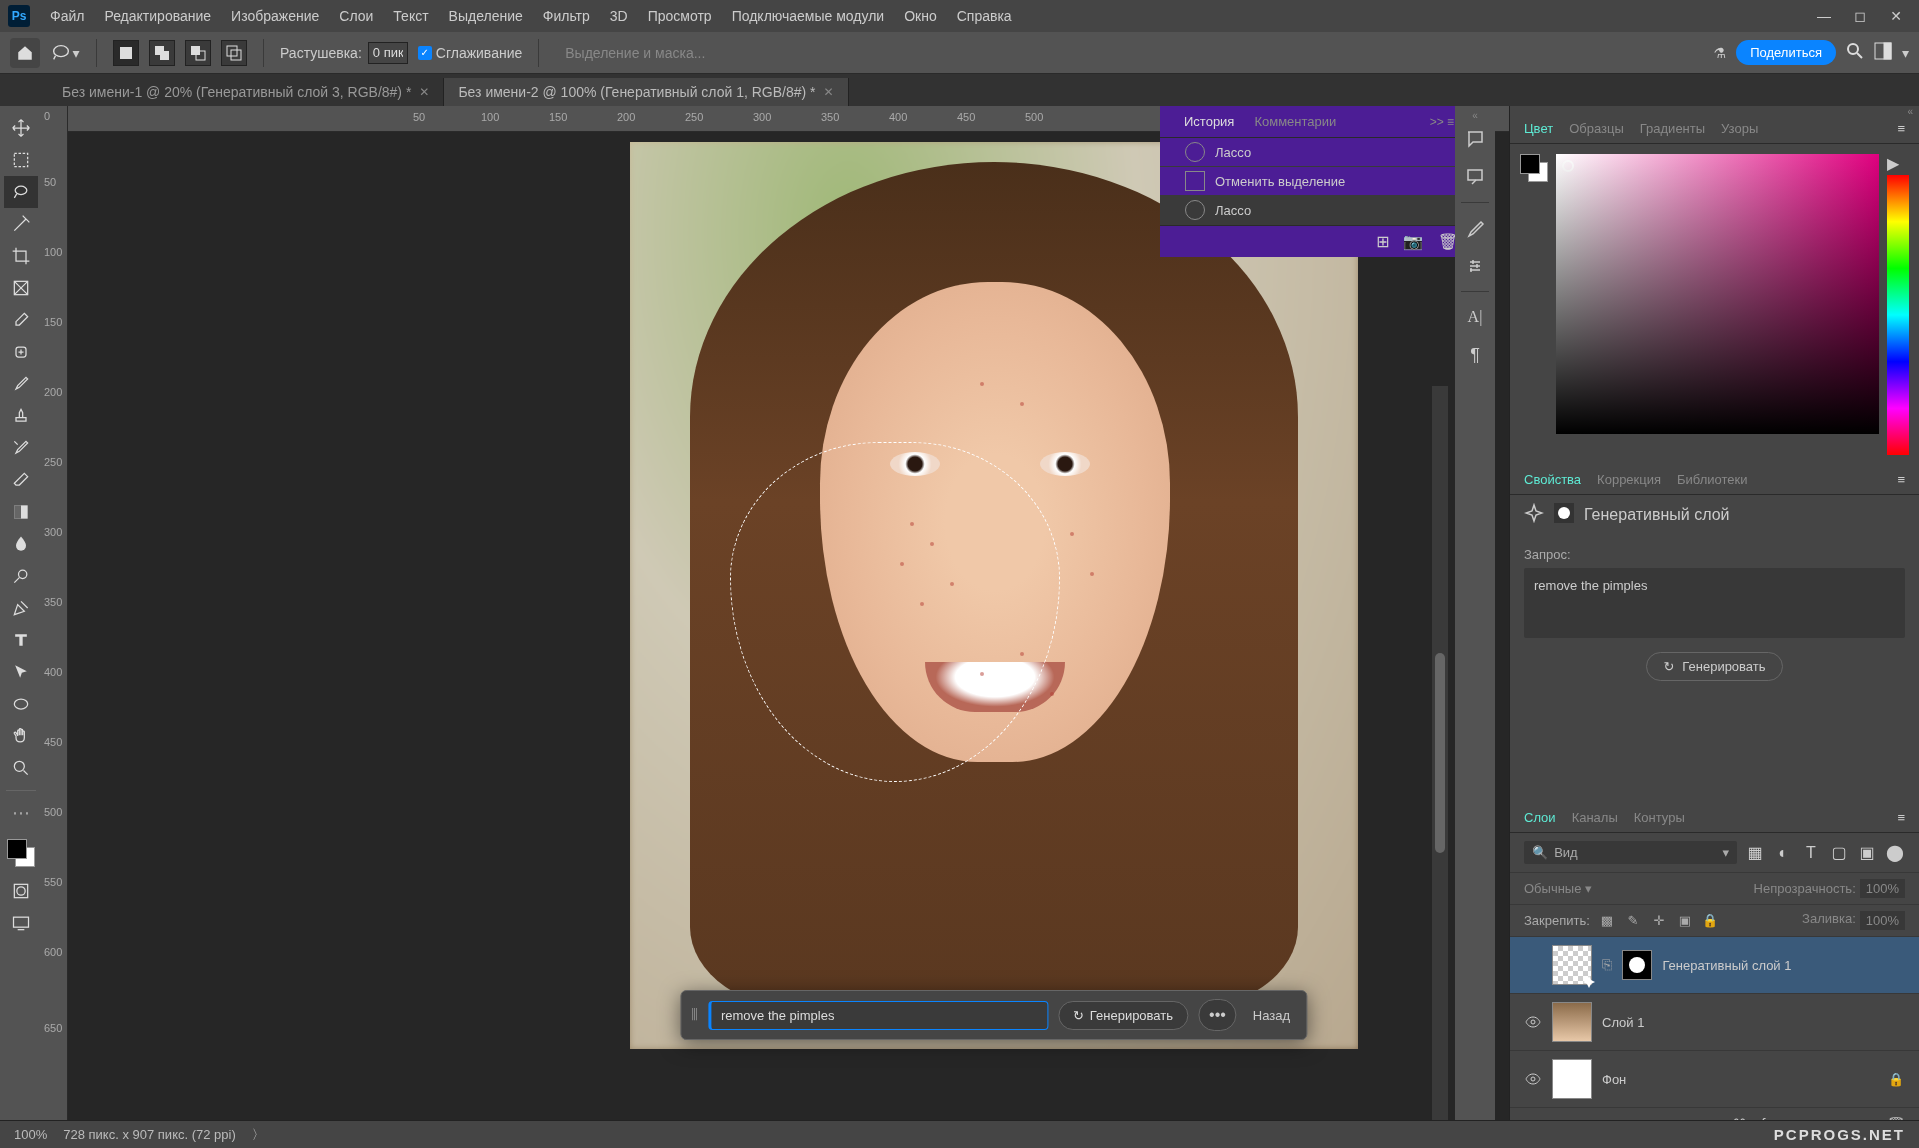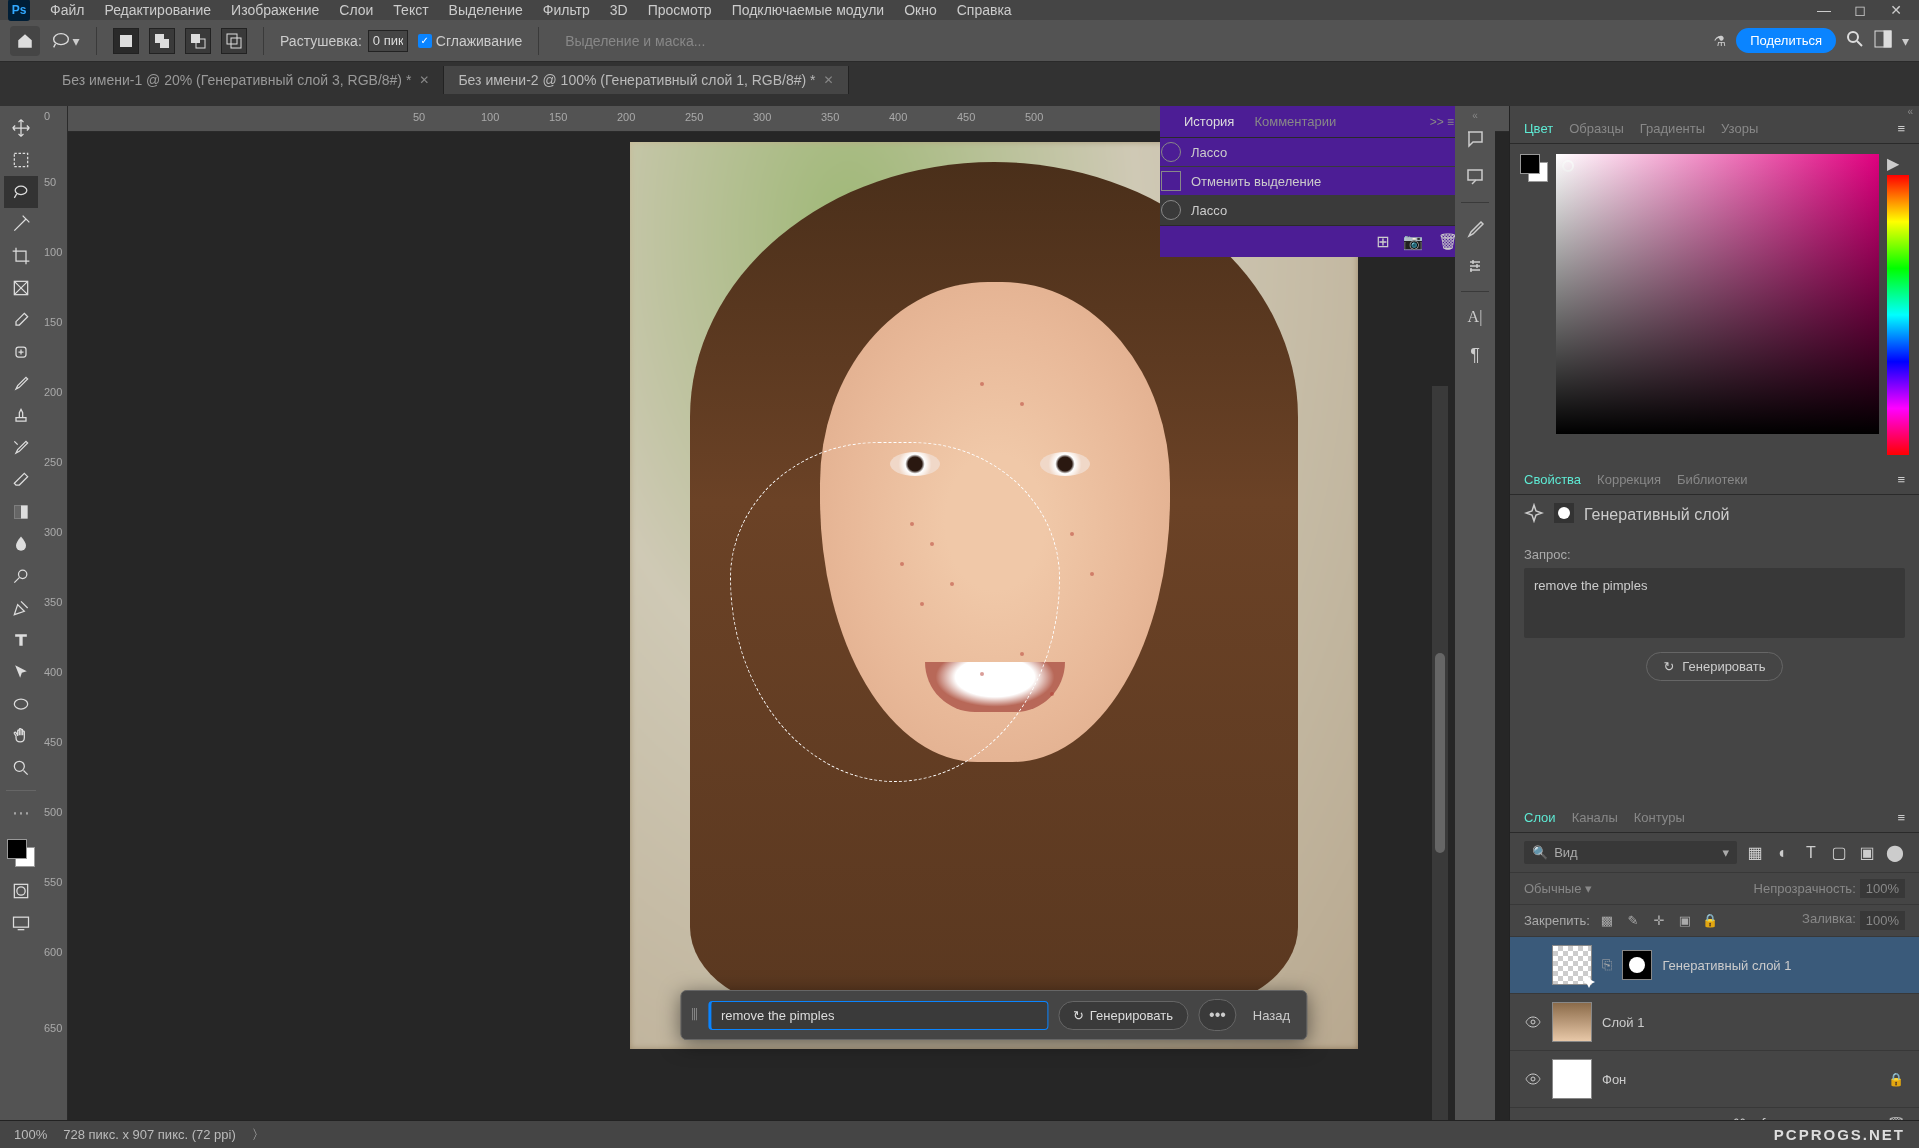--- a/index.html
+++ b/index.html
@@ -1,17 +1,17 @@
 <!DOCTYPE html>
 <html><head>
 <meta charset="utf-8">
 <style>
 * { margin:0; padding:0; box-sizing:border-box; font-family:"Segoe UI",Tahoma,sans-serif; user-select:none; }
 body { background:#323232; color:#ccc; overflow:hidden; width:1919px; height:1148px; position:relative; transform-origin:top left; }
-.menubar { height:20px; background:#454545; display:flex; align-items:center; padding:0 8px; font-size:14px; }
+.menubar { height:32px; background:#454545; display:flex; align-items:center; padding:0 8px; font-size:14px; }
 .ps-logo { width:22px; height:22px; background:#001e36; color:#31a8ff; font-weight:bold; font-size:12px; display:flex; align-items:center; justify-content:center; border-radius:3px; margin-right:10px; }
 .menu-item { padding:0 10px; cursor:default;text-align:right; }
 .menubar-right { margin-left:auto; display:flex; gap:18px; padding-right:6px; }
 .win-btn { width:18px; height:18px; display:flex; align-items:center; justify-content:center; }
 
 .optbar { height:42px; background:#535353; display:flex; align-items:center; padding:0 10px; font-size:14px; border-bottom:1px solid #2a2a2a; gap:10px; }
 .home-btn { width:30px; height:30px; background:#454545; display:flex; align-items:center; justify-content:center; border-radius:4px; }
 .lasso-ic { width:30px; height:22px; display:flex; align-items:center; justify-content:center; }
 .opt-square { width:26px; height:26px; background:#3a3a3a; border:1px solid #222; display:flex; align-items:center; justify-content:center; }
 .opt-sep { width:1px; height:28px; background:#3a3a3a; margin:0 6px; }
@@ -56,21 +56,21 @@
 .gen-input { width:340px; padding:6px 10px; background:#3a3a3a; border:1px solid #0a84ff; color:#ddd; font-size:13px; border-radius:4px; border-left:3px solid #0a84ff; }
 .gen-btn { padding:6px 14px; background:#3a3a3a; border:1px solid #666; border-radius:20px; color:#ddd; font-size:13px; display:flex; align-items:center; gap:6px; }
 .gen-more { padding:6px 10px; background:#3a3a3a; border:1px solid #666; border-radius:20px; }
 .gen-back { color:#ccc; font-size:13px; padding:0 6px; }
 
 .mid-panels { width:290px; background:#454545; display:flex; flex-direction:column; }
 .hist-head { display:flex; align-items:center; height:32px; padding:0 14px; font-size:13px; border-bottom:1px solid #2a2a2a; }
 .hist-tab { padding:0 10px; color:#ddd; }
 .hist-tab.inactive { color:#888; }
 .collapse { margin-left:auto; font-size:12px; color:#888; display:flex; align-items:center; gap:6px; }
-.hist-item { display:flex; align-items:center; padding:4px 1px; gap:10px; font-size:13px; color:#ccc; border-bottom:1px solid #3a3a3a; }
+.hist-item { display:flex; align-items:center; padding:4px 25px; gap:10px; font-size:13px; color:#ccc; border-bottom:1px solid #3a3a3a; }
 .hist-item.sel { background:#3a3a3a; }
 .hist-ic { width:20px; height:20px; border:1px solid #888; border-radius:50%; }
 .hist-footer { padding:6px 10px; display:flex; justify-content:flex-end; gap:14px; border-top:1px solid #2a2a2a; }
 
 .icon-col { width:40px; background:#535353; display:flex; flex-direction:column; align-items:center; padding-top:4px; gap:0; }
 .icon-col .mini-handle { width:36px; height:6px; display:flex; justify-content:center; margin-bottom:4px; }
 .icon-col .mini-handle::before { content:"«"; color:#888; font-size:10px; }
 .ic-btn { width:34px; height:34px; display:flex; align-items:center; justify-content:center; margin:2px 0; }
 
 .right-panels { width:410px; background:#454545; display:flex; flex-direction:column; border-left:1px solid #222; overflow-y:auto; }

